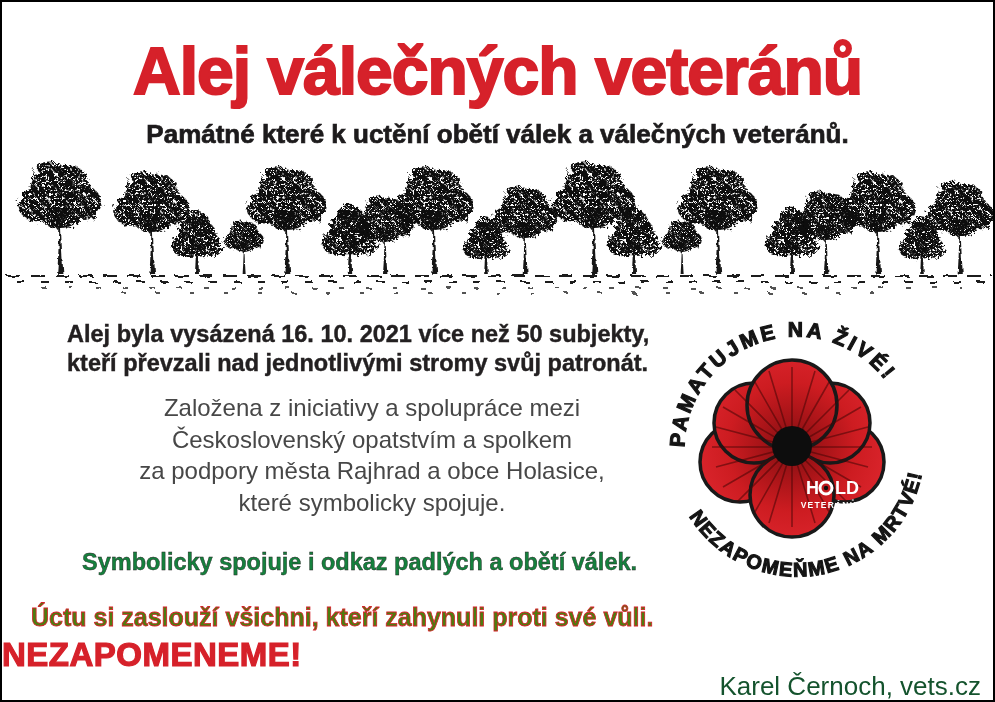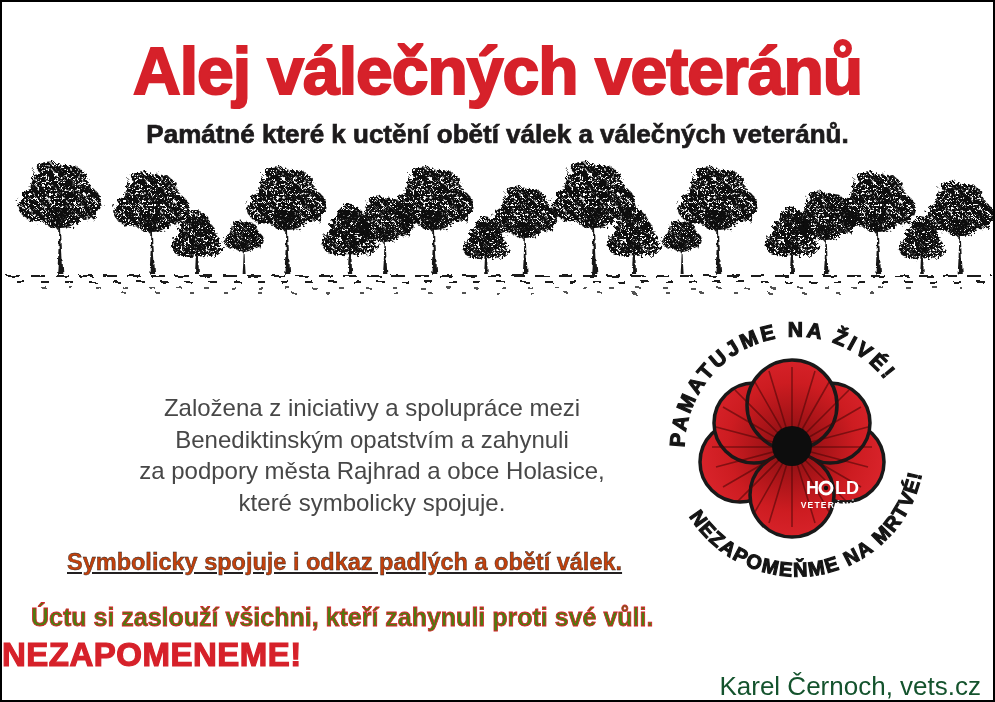--- a/index.html
+++ b/index.html
@@ -29,22 +29,22 @@
     font-weight:700;
     color:#1d1b1c;
     -webkit-text-stroke:0.7px #1d1b1c;
   }
   .trees{position:absolute;top:158px;left:0;}
   .p1{position:absolute;left:65px;top:318px;width:610px;
       font-size:23.5px;line-height:29px;font-weight:700;color:#232021;
       -webkit-text-stroke:0.4px #232021;}
   .p2{position:absolute;left:65px;top:390px;width:610px;
       font-size:24px;line-height:31.5px;font-weight:400;color:#474747;text-align:center;}
-  .p3{position:absolute;left:65px;top:546px;width:620px;
-      font-size:23.5px;line-height:29px;font-weight:700;color:#c2410c;text-decoration:underline;
+  .p3{position:absolute;left:80px;top:546px;width:620px;
+      font-size:23.5px;line-height:29px;font-weight:700;color:#15803d;
       -webkit-text-stroke:0.4px #232021;}
   .cta1{
     position:absolute;top:600px;left:0;width:100%;
     font-size:25px;line-height:30px;font-weight:700;
     color:#4d7c0f;padding-left:29px;-webkit-text-stroke:0.8px #d6212a;
   }
   .cta2{
     position:absolute;top:635px;left:0;width:100%;
     text-align:left;
     font-size:33px;line-height:36px;font-weight:700;
@@ -125,24 +125,28 @@
     <use href="#tA" transform="translate(958,114) scale(0.95)"></use>
 
     <g filter="url(#sketch)" stroke="#1c1c1c" fill="none">
       <path d="M5,116 H990" stroke-dasharray="14 10" stroke-width="2"></path>
       <path d="M15,122 H985" stroke-dasharray="8 16" stroke-width="2"></path>
       <path d="M40,128 H960" stroke-dasharray="5 22" stroke-width="1.6"></path>
       <path d="M120,133 H900" stroke-dasharray="4 30" stroke-width="1.4"></path>
     </g>
   </svg>
 
+  <div class="p1">
+    <div>Alej byla vysázená 16. 10. 2021 více než 50 subjekty,</div>
+    <div>kteří převzali nad jednotlivými stromy svůj patronát.</div>
+  </div>
 
   <div class="p2">
     <div>Založena z iniciativy a spolupráce mezi</div>
-    <div>Benediktinským opatstvím a zahynuli</div>
+    <div>Československý opatstvím a spolkem</div>
     <div>za podpory města Rajhrad a obce Holasice,</div>
     <div>které symbolicky spojuje.</div>
   </div>
 
   <div class="p3">Symbolicky spojuje i odkaz padlých a obětí válek.</div>
 
   <div class="cta1">Úctu si zaslouží všichni, kteří zahynuli proti své vůli.</div>
   <div class="cta2">NEZAPOMENEME!</div>
 
   <div class="credit">Karel Černoch, vets.cz</div>

